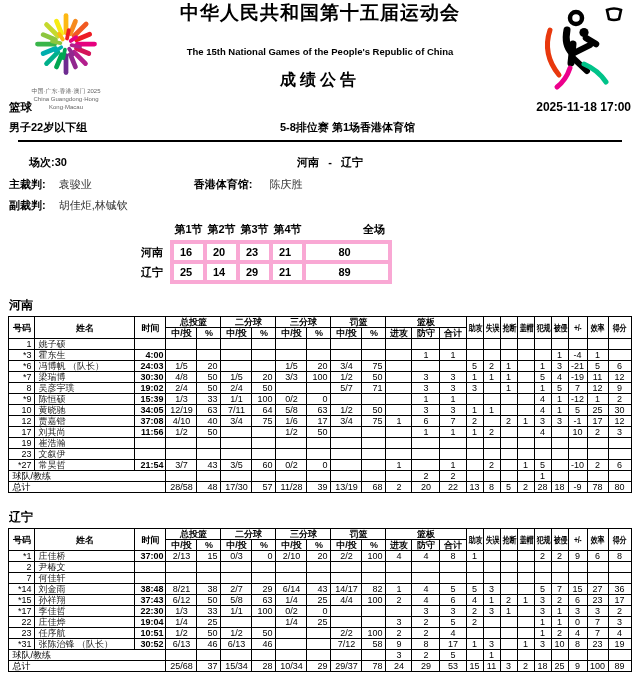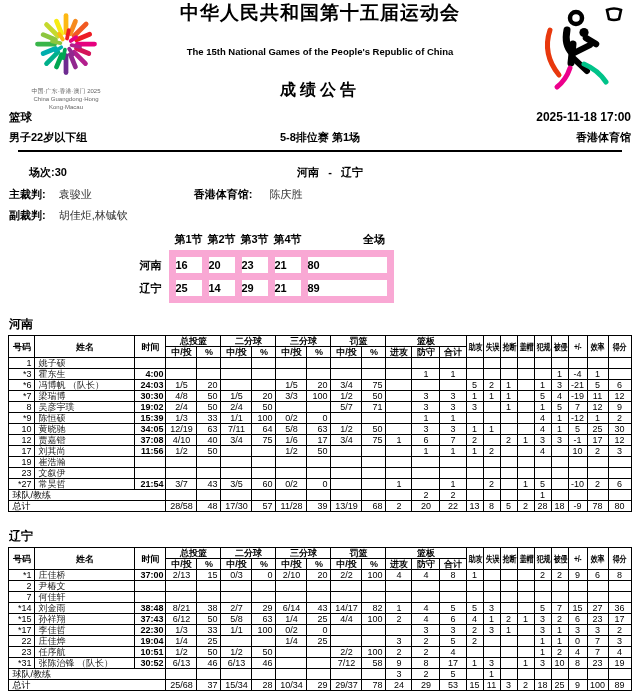--- a/index.html
+++ b/index.html
@@ -7,49 +7,49 @@
     width:640px;height:697px;background:#fff;color:#000;
     font-family:"Liberation Sans","DejaVu Sans",sans-serif;
     position:relative;overflow:hidden;
   }
   .hdr{position:relative;}
   .logo{position:absolute;left:16px;top:8px;width:100px;text-align:center;}
   .logo-caption{font-size:6px;color:#666;line-height:1.3;margin-top:0;}
   .title-block{text-align:center;}
   .title-cn{font-size:19px;font-weight:bold;letter-spacing:1px;}
   .title-en{font-size:9.5px;font-weight:bold;margin-top:20px;}
-  .bulletin{font-size:16px;font-weight:bold;margin-top:23px;letter-spacing:4px;}
+  .bulletin{font-size:16px;font-weight:bold;margin-top:13px;letter-spacing:4px;}
   .pictogram{position:absolute;right:14px;top:2px;}
 
   .meta{padding:0 9px;margin-top:9px;}
   .meta-row1{display:flex;justify-content:space-between;align-items:baseline;font-weight:bold;}
   .sport{font-size:11.5px;}
   .datetime{font-size:12px;}
   .meta-row2{display:grid;grid-template-columns:1fr auto 1fr;font-weight:bold;font-size:11px;margin-top:5px;}
   .meta-row2 .c{text-align:center;}
-  .meta-row2 .r{text-align:right;}
+  .meta-row2 .r{}
   .rule{border-top:2px solid #000;margin:5px 9px 0 9px;}
 
   .match{padding:0 9px;font-size:11px;}
   .match-line{position:relative;margin-top:13px;font-weight:bold;height:14px;margin-left:20px;}
   .match-center{position:absolute;left:0;right:0;text-align:center;}
   .ref-row{margin-top:8px;height:13px;}
   .ref-row b{font-weight:bold;}
   .ref-name{color:#333;font-weight:normal;}
   .lbl-main{display:inline-block;}
   .name1{display:inline-block;margin-left:10px;width:120px;}
   .lbl-tech{display:inline-block;margin-left:12px;}
   .name2{display:inline-block;margin-left:14px;}
 
   .qwrap{margin-top:9px;margin-left:128px;}
   table.qtable{border-collapse:collapse;table-layout:fixed;}
   .qtable col.cl{width:44px;}  .qtable col.cq{width:33px;}  .qtable col.ct{width:86px;}
   .qtable th{font-size:11px;font-weight:bold;border:none;text-align:center;padding:2px 0 3px 0;}
   .qtable th.qt{text-align:right;padding-right:5px;}
-  .qtable td{border:7px solid #f9a8d4;font-size:11px;font-weight:bold;text-align:left;padding:2px 5px 2px 0;}
+  .qtable td{border:4px solid #f9a8d4;font-size:11px;font-weight:bold;text-align:center;padding:2px 5px 2px 0;}
   .qtable td.ql{border:none;text-align:right;padding-right:7px;}
 
   .team-label{font-weight:bold;font-size:12px;padding-left:9px;}
   .tl1{margin-top:13px;}
   .tl2{margin-top:16px;}
 
   table.box{border-collapse:collapse;table-layout:fixed;width:622px;margin:2px auto 0 auto;}
   .box th,.box td{border:1px solid #000;padding:0;height:10px;line-height:10px;font-size:9px;
     overflow:hidden;white-space:nowrap;text-align:center;}
   .box th{font-weight:bold;}

